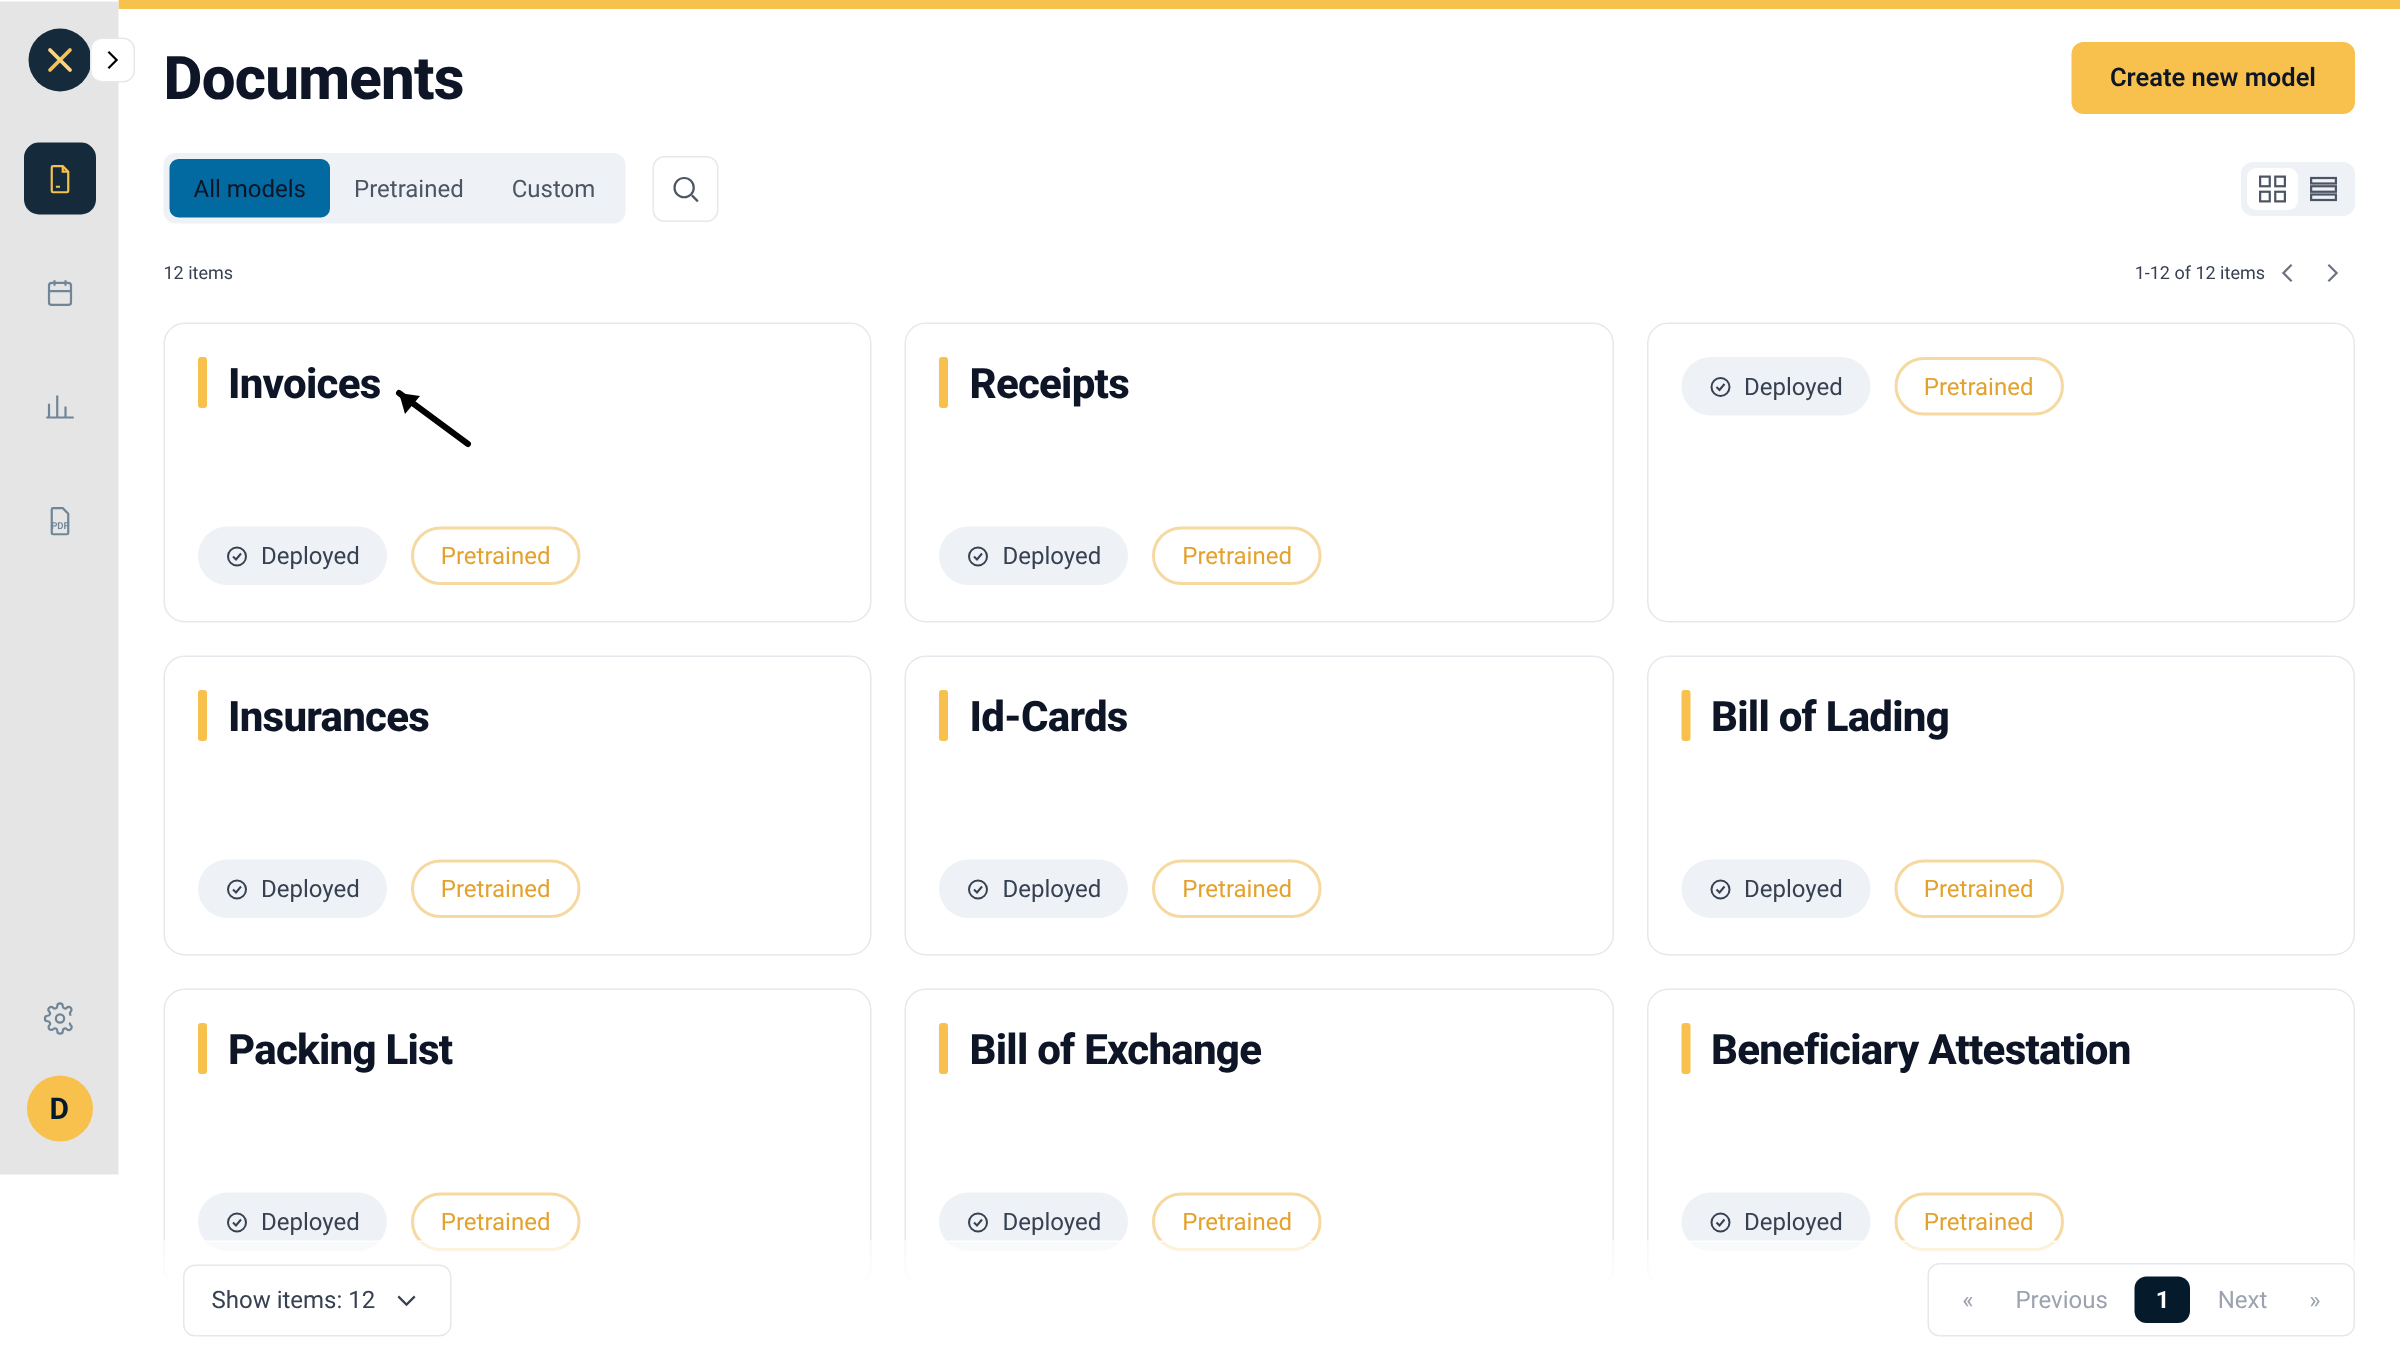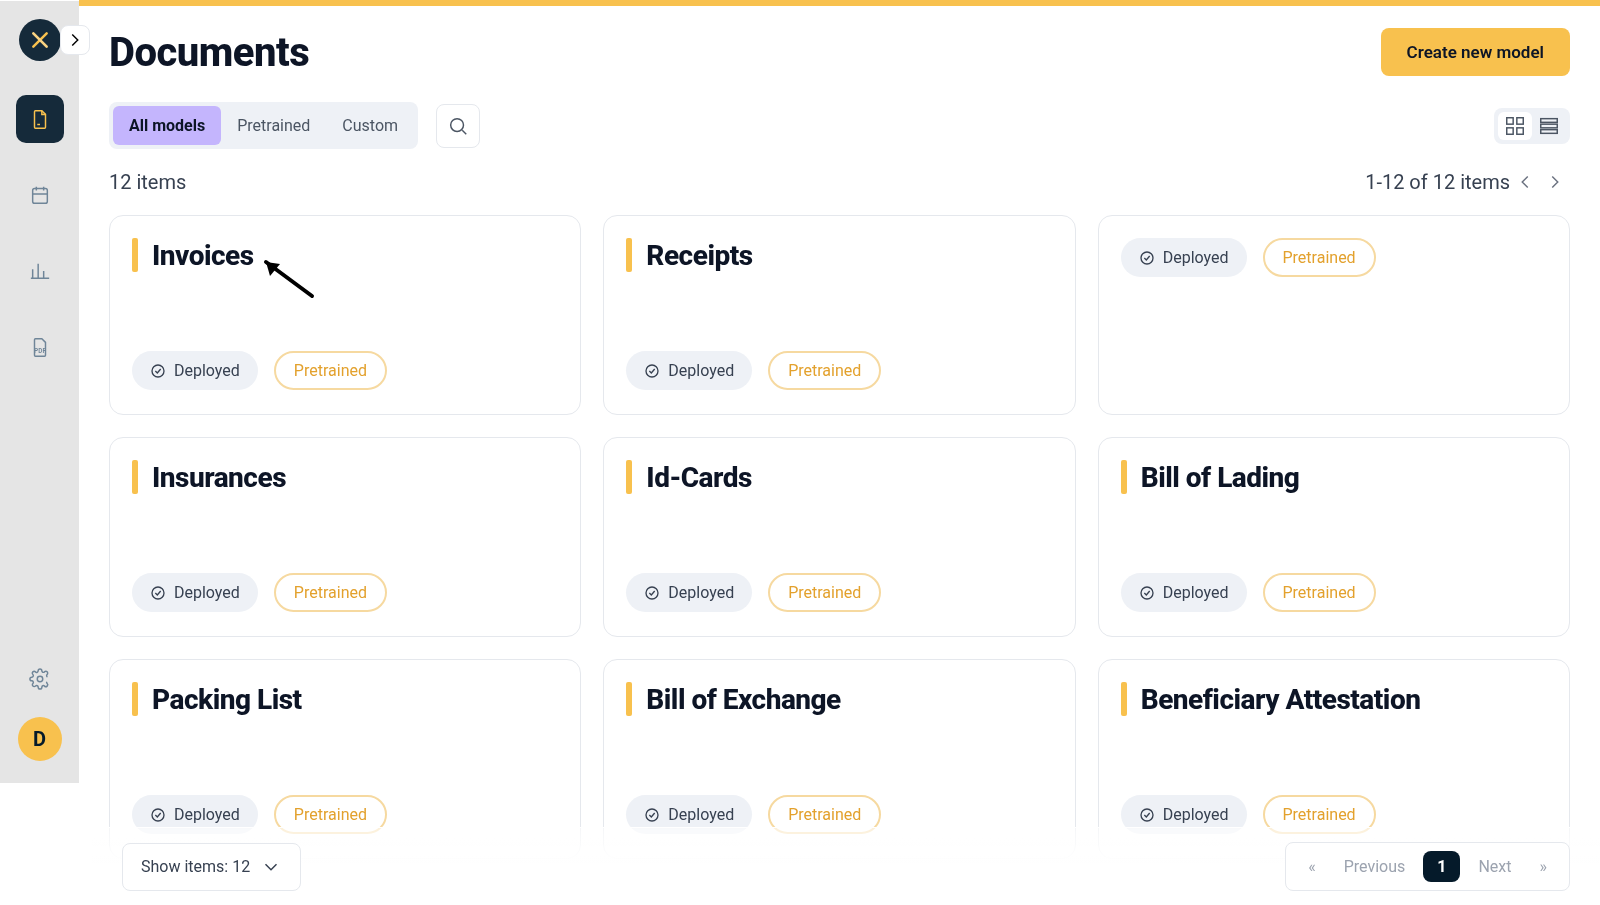--- a/index.html
+++ b/index.html
@@ -18,26 +18,26 @@
 .settings-btn{width:48px;height:48px;display:flex;align-items:center;justify-content:center;color:#6f8598;margin-bottom:14px}
 .avatar{width:44px;height:44px;border-radius:50%;background:#f8c14e;color:#051a2a;display:flex;align-items:center;justify-content:center;font-weight:700;font-size:20px;margin-bottom:22px}
 .main{position:absolute;left:79px;top:6px;right:0;bottom:0;display:flex;flex-direction:column}
 .header{display:flex;align-items:center;justify-content:space-between;padding:22px 30px 8px 30px}
 .page-title{font-size:40px;font-weight:800;color:#0d1526;letter-spacing:-0.5px}
 .create-btn{background:#f8c14e;color:#0d1526;border:none;border-radius:8px;padding:14px 26px;font-size:17px;font-weight:600;cursor:pointer}
 .controls{display:flex;align-items:center;justify-content:space-between;padding:18px 30px 0 30px}
 .controls-left{display:flex;align-items:center;gap:18px}
 .filter-group{display:flex;background:#eef1f6;border-radius:8px;padding:4px}
 .filter-tab{border:none;background:transparent;border-radius:6px;padding:10px 16px;font-size:16px;color:#4b5563;cursor:pointer}
-.filter-tab.active{background:#c4b5fd;color:#0d1526;font-weight:700}
+.filter-tab.active{background:#0369a1;color:#0d1526;font-weight:400}
 .search-btn{width:44px;height:44px;border:1px solid #e5e8ed;border-radius:8px;background:#fff;display:flex;align-items:center;justify-content:center;color:#4b5563}
 .view-toggle{display:flex;background:#eef1f6;border-radius:8px;padding:4px}
 .view-btn{width:34px;height:28px;border:none;background:transparent;display:flex;align-items:center;justify-content:center;color:#4b5563;border-radius:6px;cursor:pointer}
 .view-btn.active{background:#fff}
-.status-row{display:flex;align-items:center;justify-content:space-between;padding:18px 30px 8px 30px;color:#374151;font-size:20px}
+.status-row{display:flex;align-items:center;justify-content:space-between;padding:18px 30px 8px 30px;color:#374151;font-size:12px}
 .status-row-right{display:flex;align-items:center;}
 .pg-arrow{width:30px;height:30px;display:flex;align-items:center;justify-content:center;color:#6b7280;cursor:pointer}
 .grid{display:grid;grid-template-columns:repeat(3,1fr);gap:22px;padding:10px 30px 0 30px}
 .card{border:1px solid #e5e8ed;border-radius:14px;padding:22px 22px 24px 22px;min-height:200px;display:flex;flex-direction:column;justify-content:space-between;cursor:pointer;position:relative}
 .card-title-wrap{display:flex;align-items:center;gap:14px}
 .card-bar{width:6px;height:34px;background:#f8c14e;border-radius:2px}
 .card-title{font-size:28px;font-weight:800;color:#0d1526;letter-spacing:-0.5px}
 .badges{display:flex;gap:16px}
 .badge{display:inline-flex;align-items:center;gap:8px;padding:8px 18px;border-radius:999px;font-size:16px}
 .badge-deployed{background:#eef1f6;color:#374151}

